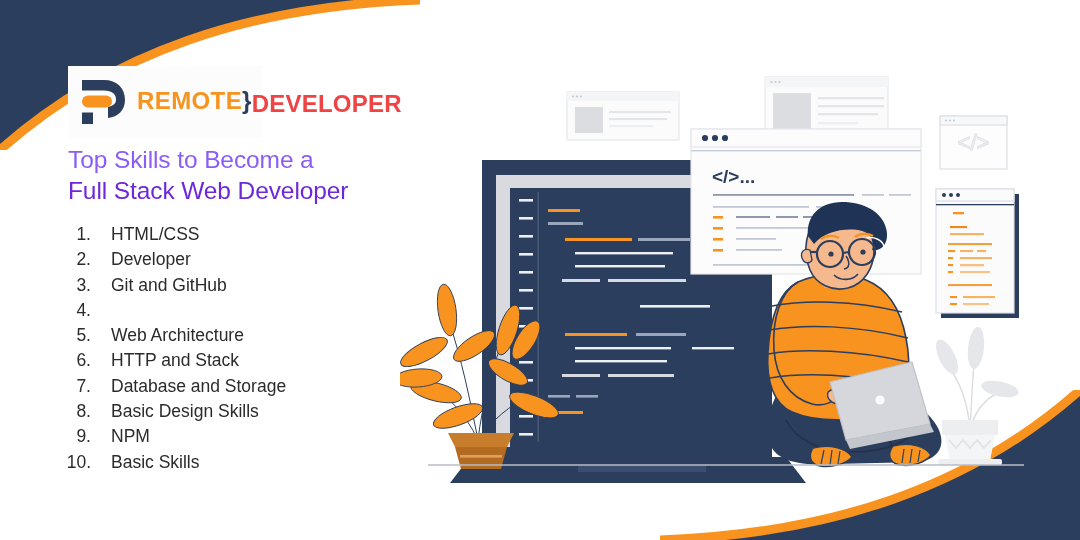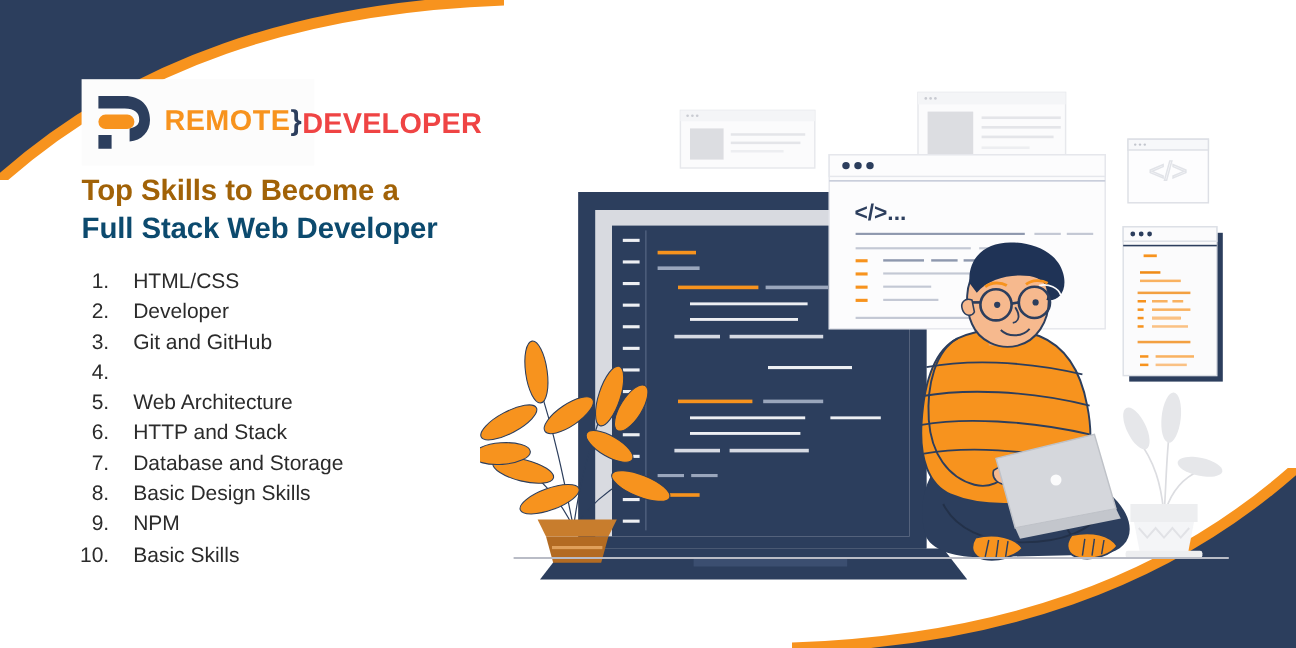--- a/index.html
+++ b/index.html
@@ -34,25 +34,25 @@
     letter-spacing:.4px; white-space:nowrap;
   }
   .logo-remote .brace { color:#2C3E5D; font-weight:bold; }
   .logo-developer {
     font-size:24px; font-weight:bold; color:#ef4444;
     letter-spacing:.2px; margin-top:3px; white-space:nowrap;text-align:center;
   }
 
   #headline { position:absolute; left:68px; top:145px; width:350px; }
   .headline-line1 {
-    font-size:24.5px; font-weight:bold; color:#a16207;
+    font-size:24.5px; font-weight:normal; color:#8b5cf6;
     letter-spacing:-.1px; line-height:1.26;
   }
   .headline-line2 {
-    font-size:24.5px; font-weight:bold; color:#0c4a6e;
+    font-size:24.5px; font-weight:normal; color:#6d28d9;
     letter-spacing:-.1px; line-height:1.26;
   }
 
   #skills-list { position:absolute; left:62px; top:224px; width:340px; }
   .skill-row {
     display:flex; align-items:baseline;
     height:25.3px; color:#2b2b2b; font-size:17.5px;
   }
   .skill-num {
     width:38px; flex:none; text-align:right;

